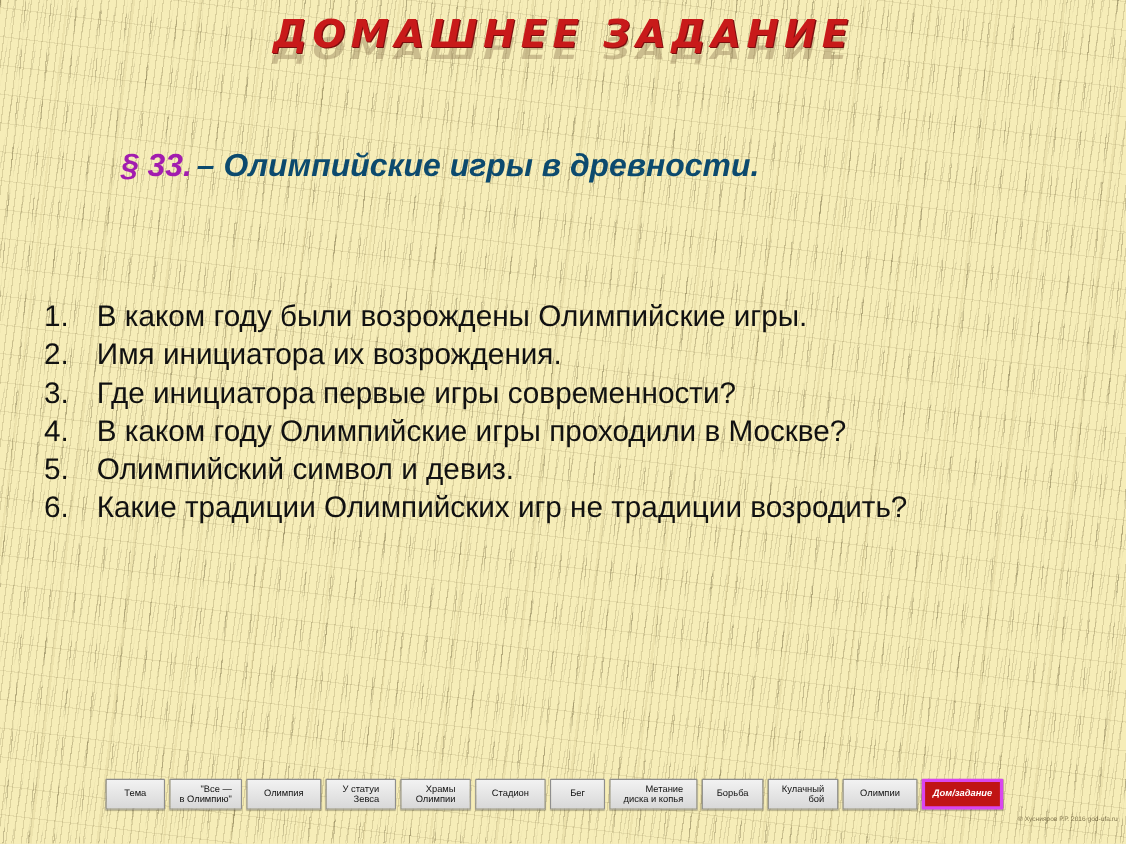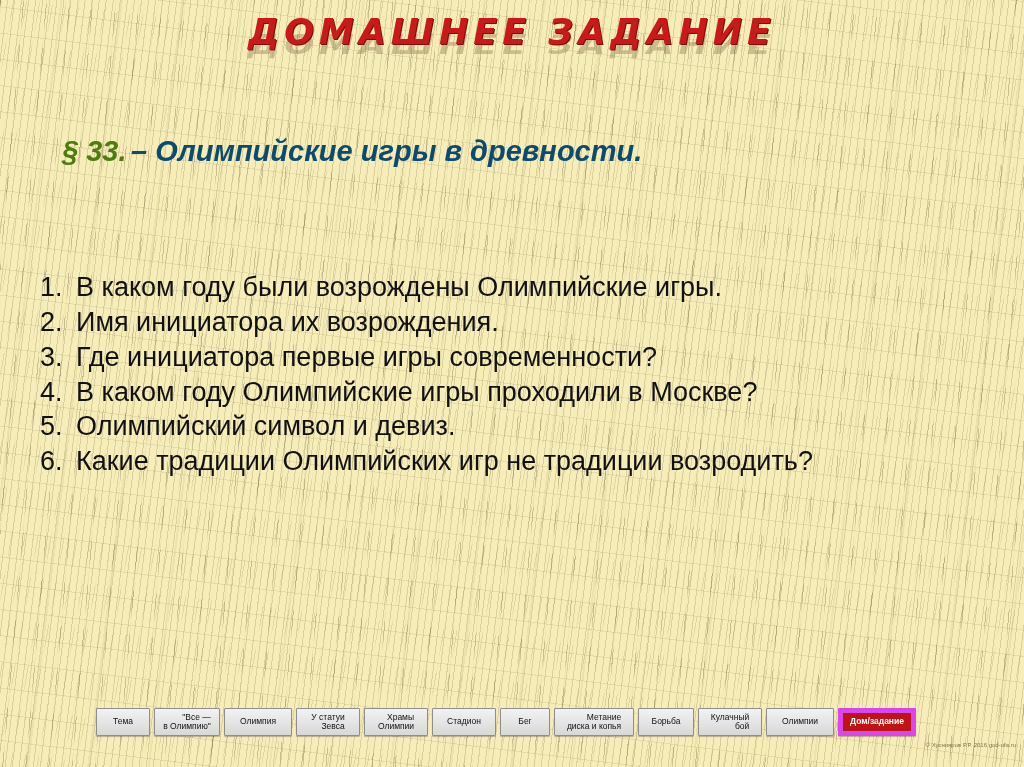--- a/index.html
+++ b/index.html
@@ -48,22 +48,23 @@
     color:rgba(150,130,90,0.45);
     text-transform:uppercase;
     line-height:1.05;
     transform:scaleY(0.78);
     filter:blur(0.4px);
   }
 
   
   .par-line{position:absolute;left:62px;top:135px;width:900px;}
   .par-num{
-    color:#4d7c0f;font-weight:bold;font-style:italic;font-size:29px;
+    color:#a21caf;font-weight:bold;font-style:italic;font-size:29px;
     font-family:"Liberation Sans", sans-serif;
+    margin-left:48px;
   }
   .par-text{
     color:#0c4a6e;font-weight:bold;font-style:italic;font-size:29px;
     font-family:"Liberation Sans", sans-serif;
   }
 
   .questions-label{
     position:absolute;left:44px;top:224px;
     color:#c81a1a;font-weight:bold;font-size:30px;
     font-family:"Liberation Sans", sans-serif;
@@ -71,21 +72,21 @@
 
   .qlist{position:absolute;left:40px;top:272px;width:940px;}
   .qitem{
     display:flex;align-items:flex-start;
     color:#111;font-size:27px;font-weight:normal;
     font-family:"Liberation Sans", sans-serif;
     line-height:1.18;
     margin-bottom:3px;
   }
   .qnum{width:32px;flex:0 0 32px;}
-  .qtext{flex:1 1 auto;padding-left:4px;}
+  .qtext{flex:1 1 auto;padding-left:4px;margin-left:12px;}
 
   
   .navbar{
     position:absolute;left:96px;top:708px;width:836px;height:28px;
     display:flex;align-items:stretch;
   }
   .navbtn{
     flex:0 0 auto;
     margin-right:4px;
     border:1px solid #8e8e8e;
@@ -97,22 +98,23 @@
     text-align:right;
     line-height:1.1;
     padding:0 0;
     border-radius:1px;
     box-shadow:0 1px 1px rgba(0,0,0,0.25);
     white-space:pre-line;
   }
   .navbtn.active{
     background:#c01414;
     color:#ffffff;
-    border:5px solid #d946ef;
+    border:3px solid #d946ef;
     font-weight:bold;
+    font-style:italic;
   }
   .credit{
     position:absolute;right:8px;top:742px;
     font-size:6px;color:#6b5f3a;
     font-family:"Liberation Sans", sans-serif;
     opacity:0.85;
   }
 </style>
 </head>
 <body>

